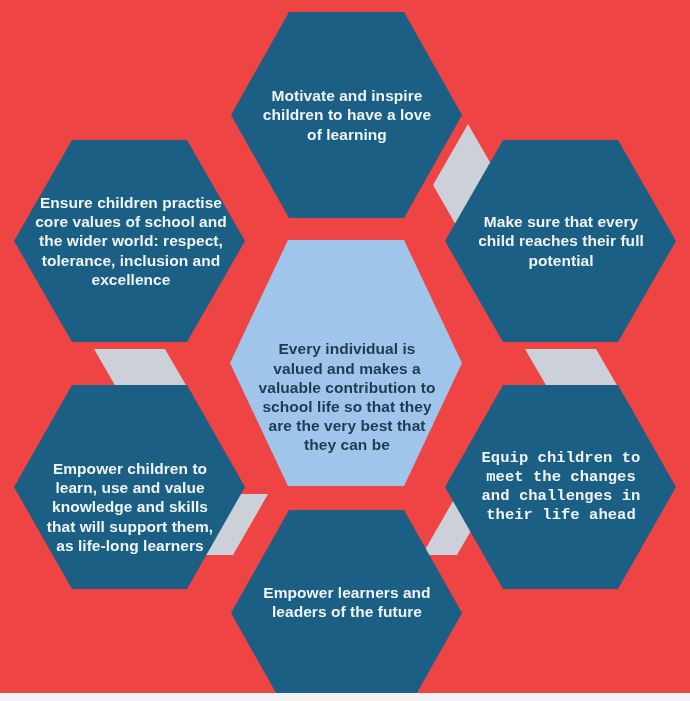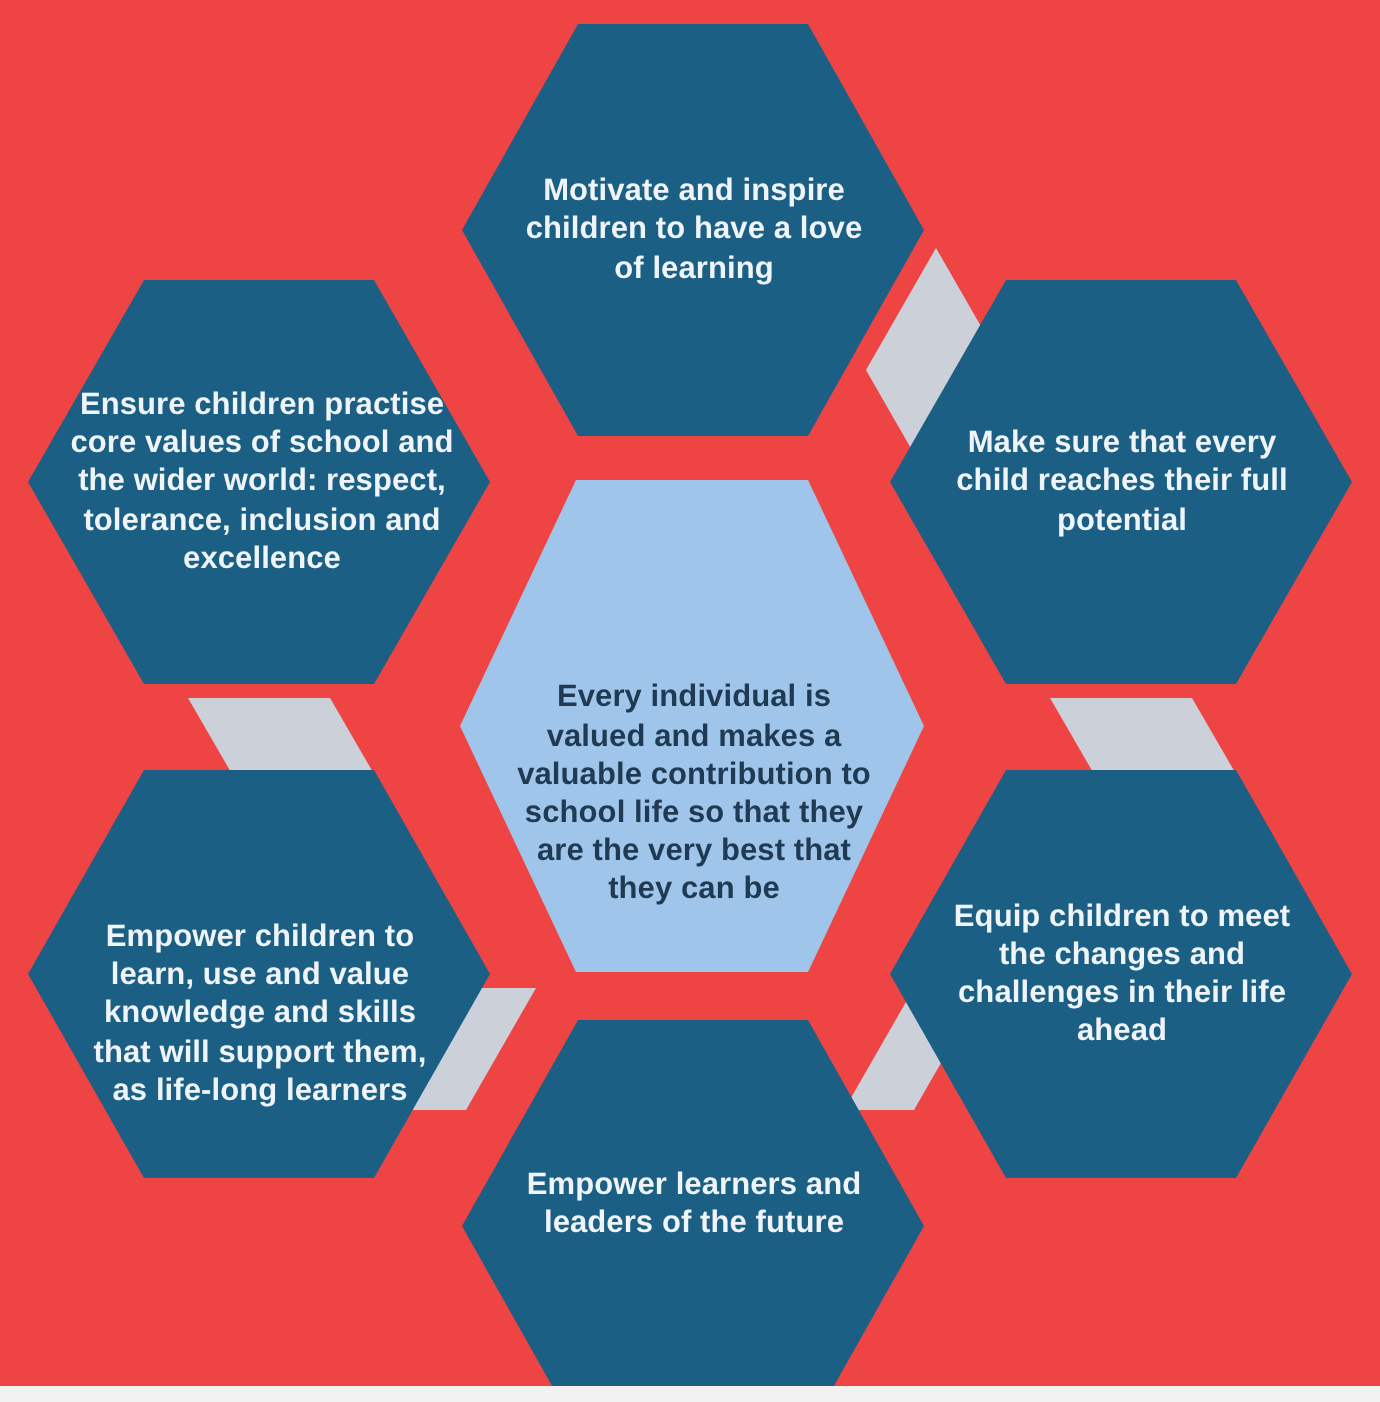--- a/index.html
+++ b/index.html
@@ -77,21 +77,21 @@
     <polygon fill="#1c5f84" points="72,385 187,385 245,487 187,589 72,589 14,487"></polygon>
     <polygon fill="#1c5f84" points="72,140 187,140 245,241 187,342 72,342 14,241"></polygon>
 
     <polygon fill="#9fc6ea" points="288,240 404,240 462,363 404,486 288,486 230,363"></polygon>
   </svg>
 
   <div class="hex-label outer" style="left:252px; top:12px; width:190px; height:206px; padding:0 8px;">Motivate and inspire children to have a love of learning</div>
 
   <div class="hex-label outer" style="left:466px; top:140px; width:190px; height:202px; padding:12px 6px;">Make sure that every child reaches their full potential</div>
 
-  <div class="hex-label outer" style="left:466px; top:385px; width:190px; height:204px; padding:0 6px;">Equip children to meet the changes and challenges in their life ahead</div>
+  <div class="hex-label outer" style="left:466px; top:385px; width:190px; height:204px; padding:0 6px;font-family:Liberation Mono, monospace;">Equip children to meet the changes and challenges in their life ahead</div>
 
   <div class="hex-label outer" style="left:252px; top:503px; width:190px; height:198px; padding:0 6px;">Empower learners and leaders of the future</div>
 
   <div class="hex-label outer" style="left:35px; top:405px; width:190px; height:204px; padding:0 6px;">Empower children to learn, use and value knowledge and skills that will support them, as life-long learners</div>
 
   <div class="hex-label outer" style="left:33px; top:140px; width:196px; height:202px; padding:12px 2px;">Ensure children practise core values of school and the wider world: respect, tolerance, inclusion and excellence</div>
 
   <div class="hex-label center" style="left:250px; top:240px; width:194px; height:246px; padding:0 4px;margin-top:34px;">Every individual is valued and makes a valuable contribution to school life so that they are the very best that they can be</div>
 
   <div id="bottom-strip"></div>

